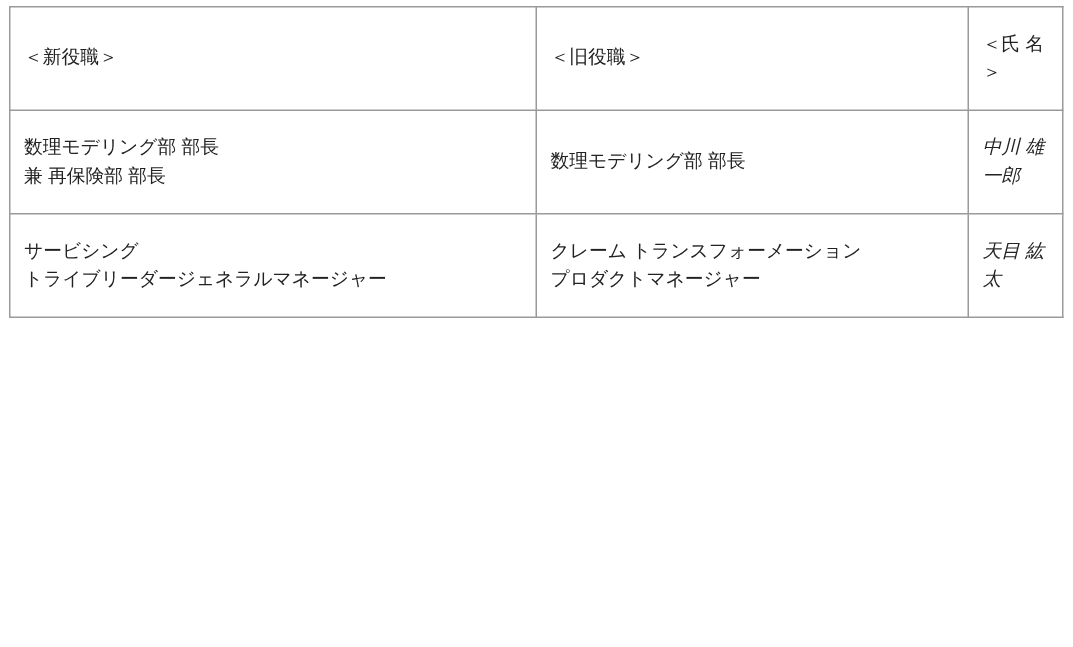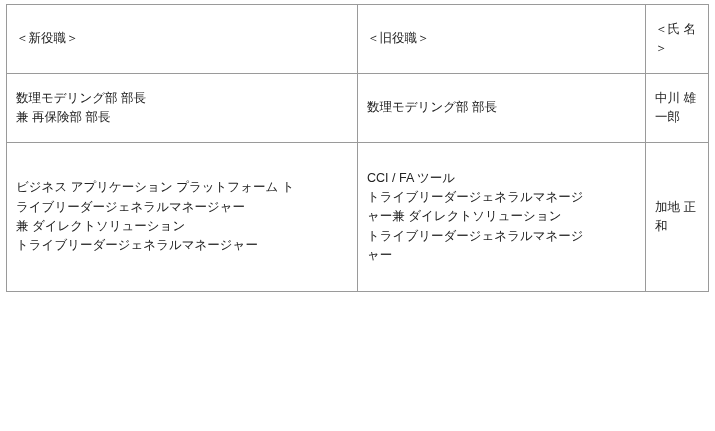--- a/index.html
+++ b/index.html
@@ -44,21 +44,21 @@
 
   thead td { height: 56px; }
   .hdr { white-space: pre-line; }
 
   tr.r1 td { height: 56px; }
   tr.r2 td { height: 56px; }
   tr.r3 td { height: 56px; }
   tr.r4 td { height: 136px; }
 
   .cell { white-space: pre-line; }
-  .name { white-space: pre-line; }
+  .name { white-space: pre-line; font-style: italic; }
 </style>
 </head>
 <body>
 
 <div class="page">
   <table class="role-table">
     <colgroup>
       <col class="c1">
       <col class="c2">
       <col class="c3">
@@ -72,28 +72,23 @@
       </tr>
     </thead>
     <tbody>
       <tr class="r1">
         <td class="cell">数理モデリング部 部長
 兼 再保険部 部長</td>
         <td class="cell">数理モデリング部 部長</td>
         <td class="name">中川 雄
 一郎</td>
       </tr>
-      <tr class="r4">
-        <td class="cell">ビジネス アプリケーション プラットフォーム ト
-ライブリーダージェネラルマネージャー
-兼 ダイレクトソリューション
+      <tr class="r2">
+        <td class="cell">サービシング
 トライブリーダージェネラルマネージャー</td>
-        <td class="cell">CCI / FA ツール
-トライブリーダージェネラルマネージ
-ャー兼 ダイレクトソリューション
-トライブリーダージェネラルマネージ
-ャー</td>
-        <td class="name">加地 正
-和</td>
+        <td class="cell">クレーム トランスフォーメーション
+プロダクトマネージャー</td>
+        <td class="name">天目 紘
+太</td>
       </tr>
     </tbody>
   </table>
 </div>
 
 </body></html>

